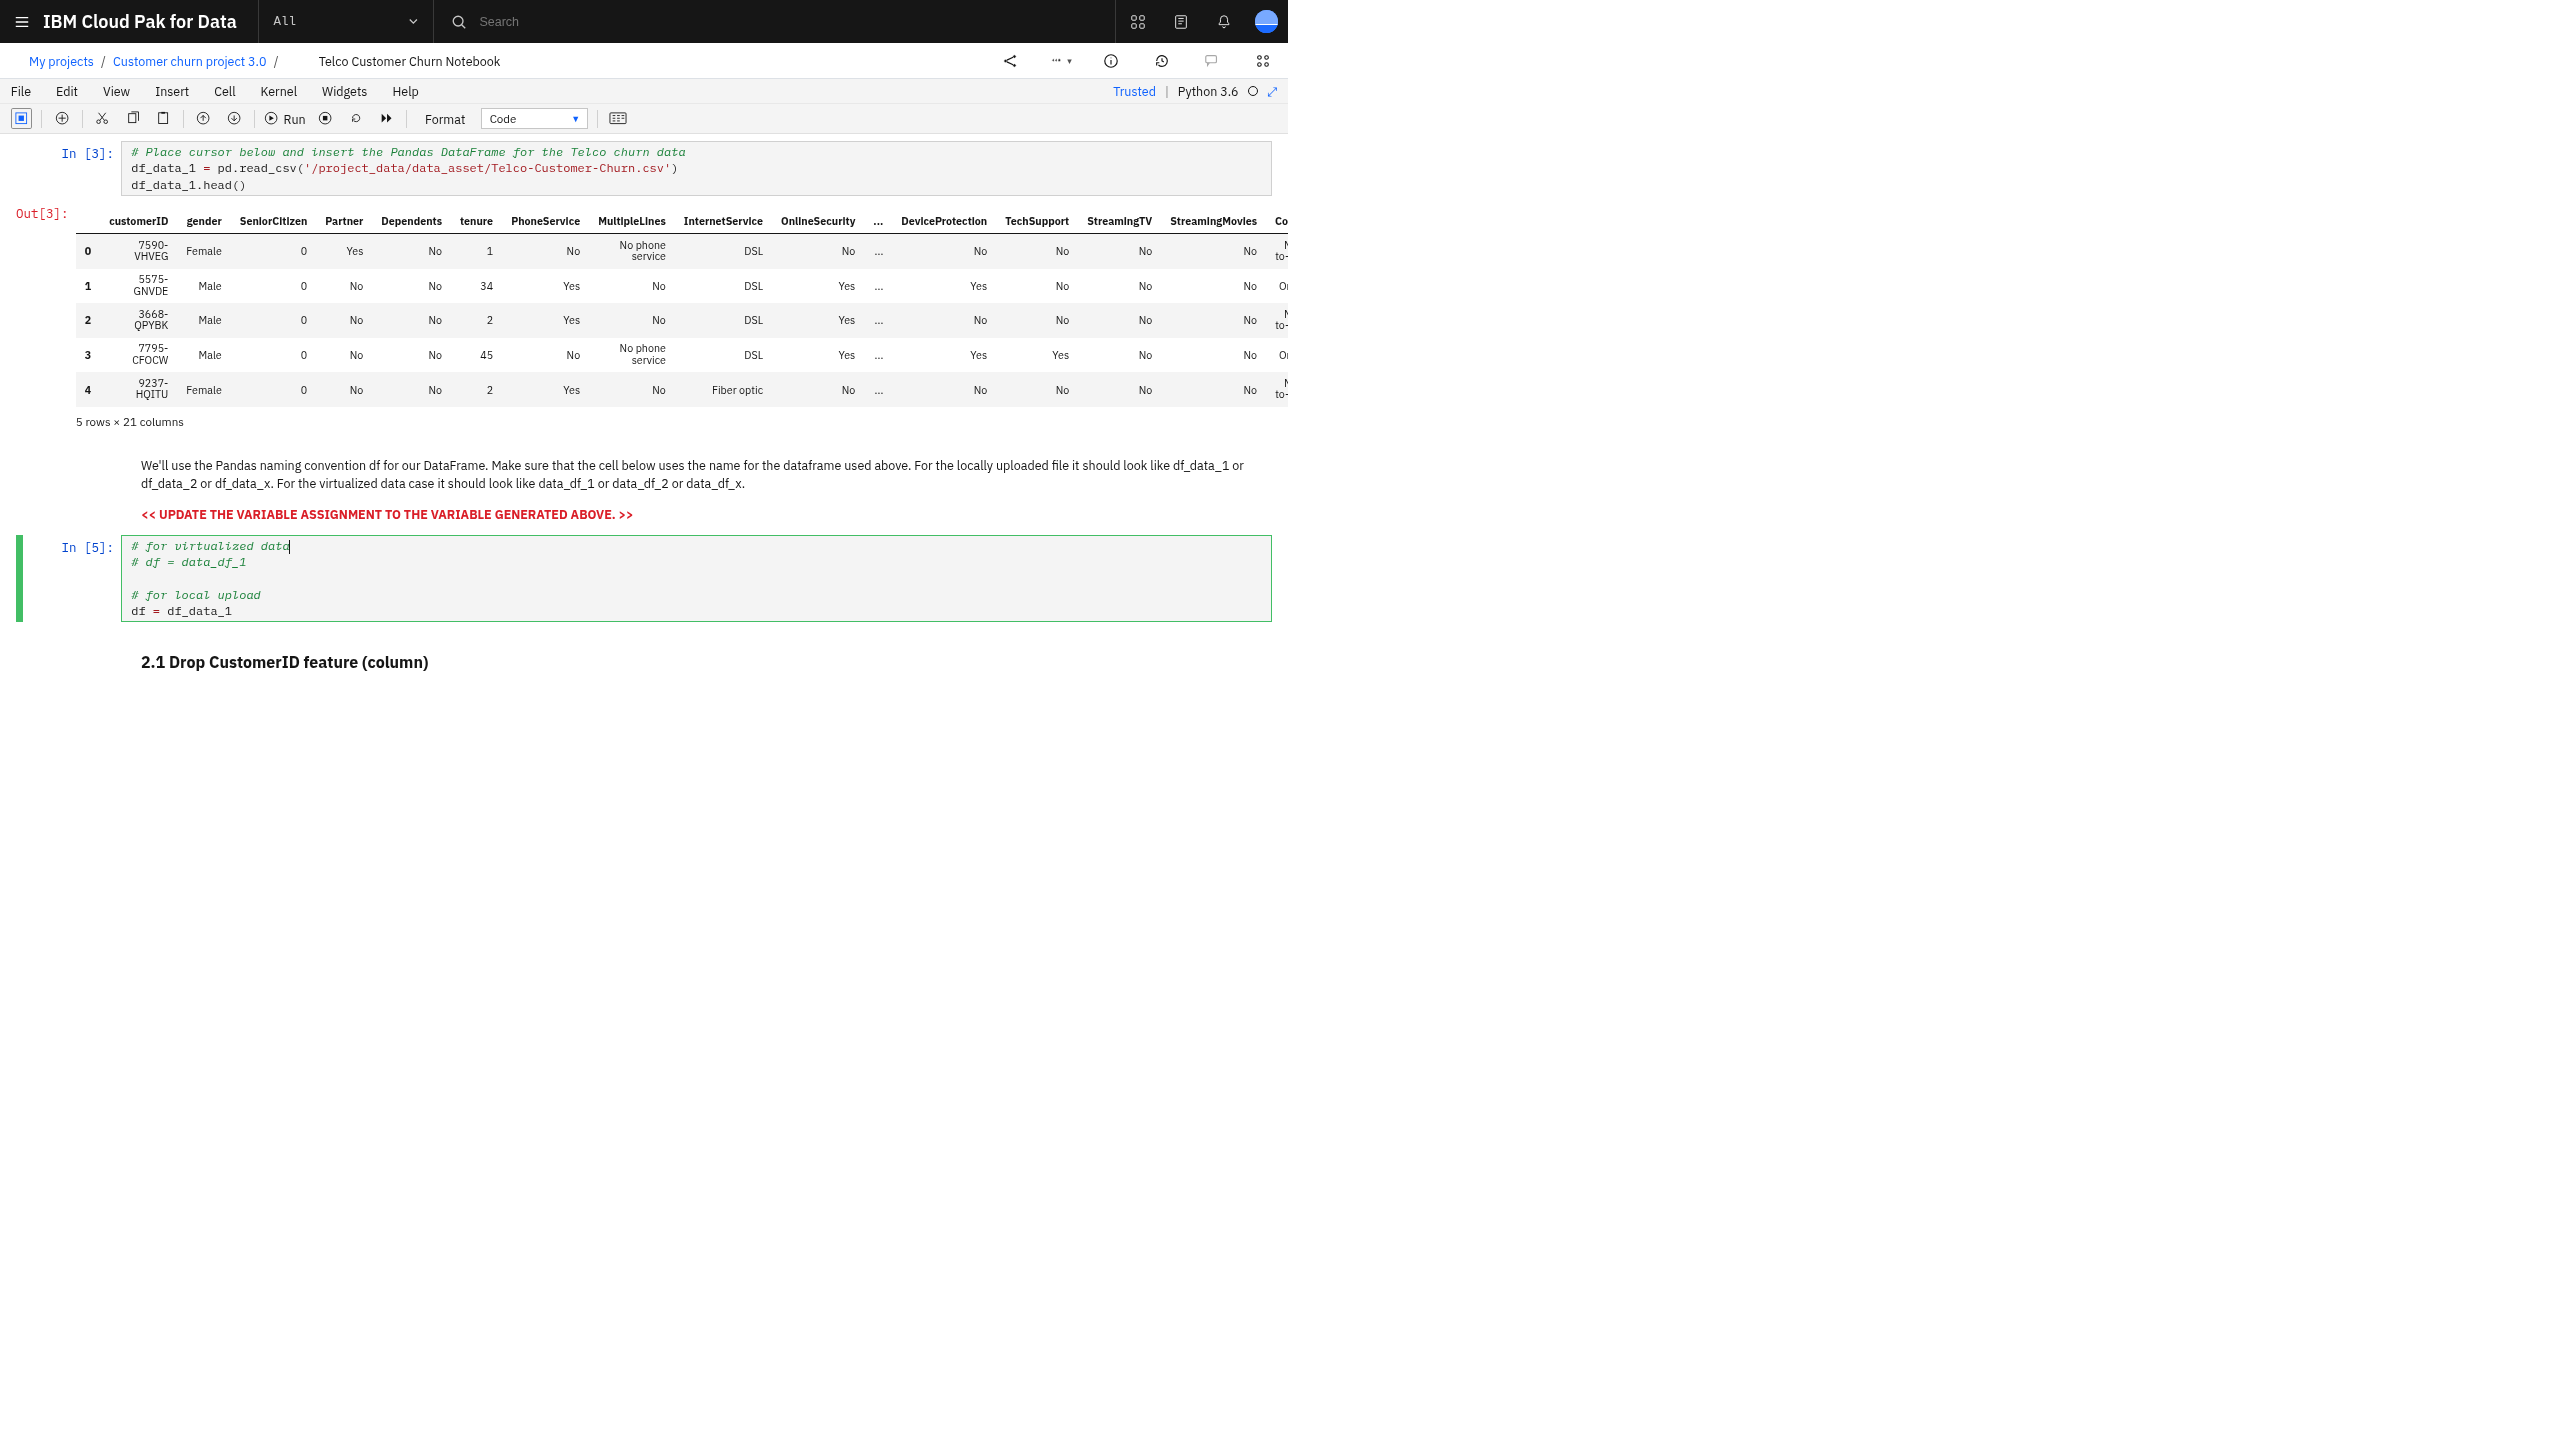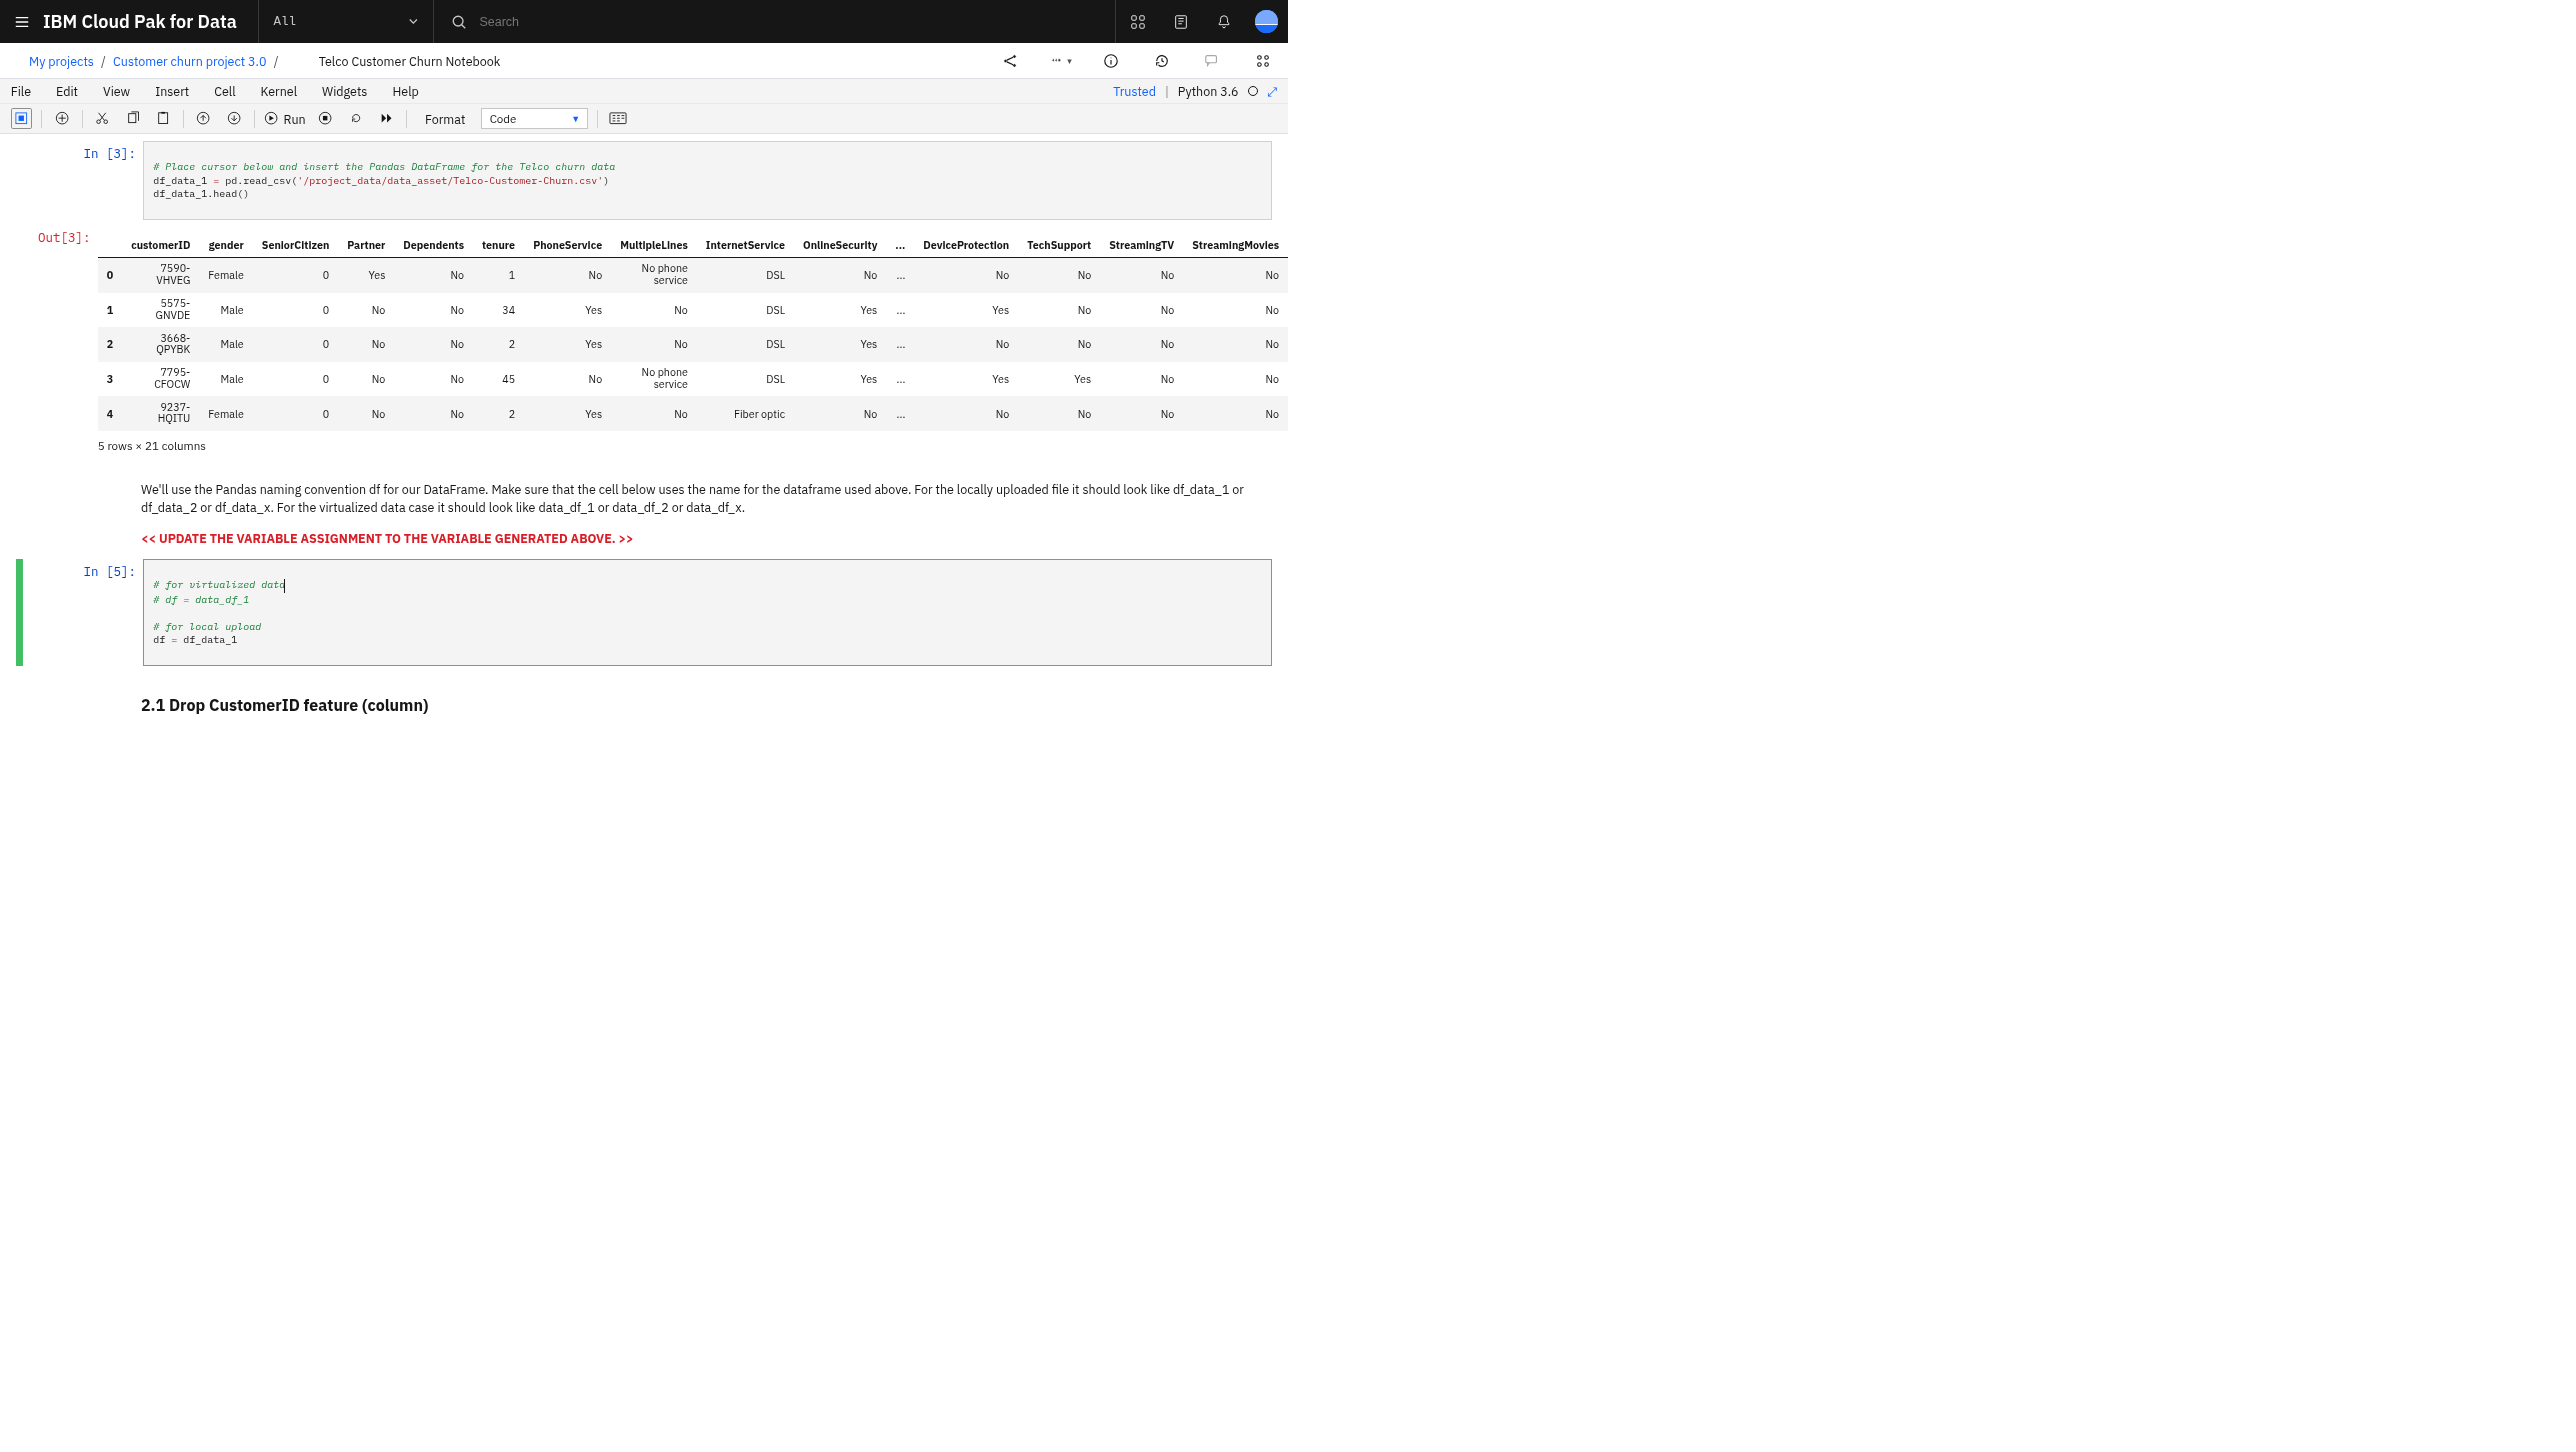--- a/index.html
+++ b/index.html
@@ -67,26 +67,26 @@
   .fmt { font-size:12.5px; margin-left:9px; }
   .cell-type { border:0.9px solid #c6c6c6; background:#fff; height:21.5px; width:107px; padding:0 7.2px; display:flex; align-items:center; justify-content:space-between; font-size:11.6px; margin-left:7.2px; }
   
   
   .nb { padding:7.2px 16px 36px 16px; overflow:auto; height:calc(100% - 43px - 36px - 25px - 30px); }
 
   .cell { display:flex; margin-bottom:5.4px; }
   .gutter-left { width:7.2px; }
   .cell.active .gutter-left { background:var(--active-green); }
 
-  .prompt { width:98px; text-align:right; padding:3.6px 7.2px 0 0; font-family: "IBM Plex Mono", Menlo, monospace; font-size:12.5px;margin-left:22px; }
+  .prompt { width:98px; text-align:right; padding:3.6px 7.2px 0 0; font-family: "IBM Plex Mono", Menlo, monospace; font-size:12.5px; }
   .prompt.in { color:var(--prompt-blue); }
   .prompt.out { color:var(--prompt-red); }
 
   .cell-body { flex:1; }
-  .code-input { background:var(--code-bg); border:0.9px solid var(--code-border); padding:18px 9px; font-family:"IBM Plex Mono", Menlo, monospace; font-size:10px; line-height:1.35; white-space:pre; overflow-x:auto; }
+  .code-input { background:var(--code-bg); border:0.9px solid var(--code-border); padding:2px 9px; font-family:"IBM Plex Mono", Menlo, monospace; font-size:12px; line-height:1.35; white-space:pre; overflow-x:auto; }
   .cell.active .code-input { border:0.9px solid var(--active-green); }
   .cm-comment { color:#198038; font-style:italic; }
   .cm-var { color:#161616; }
   .cm-str { color:#a2191f; }
   .cm-eq { color:#a2191f; }
 
   .output-area { padding:7.2px 0 0 0; }
   .df-table-wrap { overflow-x:hidden; position:relative; }
   .df-table { border-collapse:collapse; font-size:10.7px; width:100%; }
   .df-table thead th { border-bottom:1.3px solid #161616; padding:5.4px 9px; text-align:right; font-weight:700; white-space:nowrap; }

